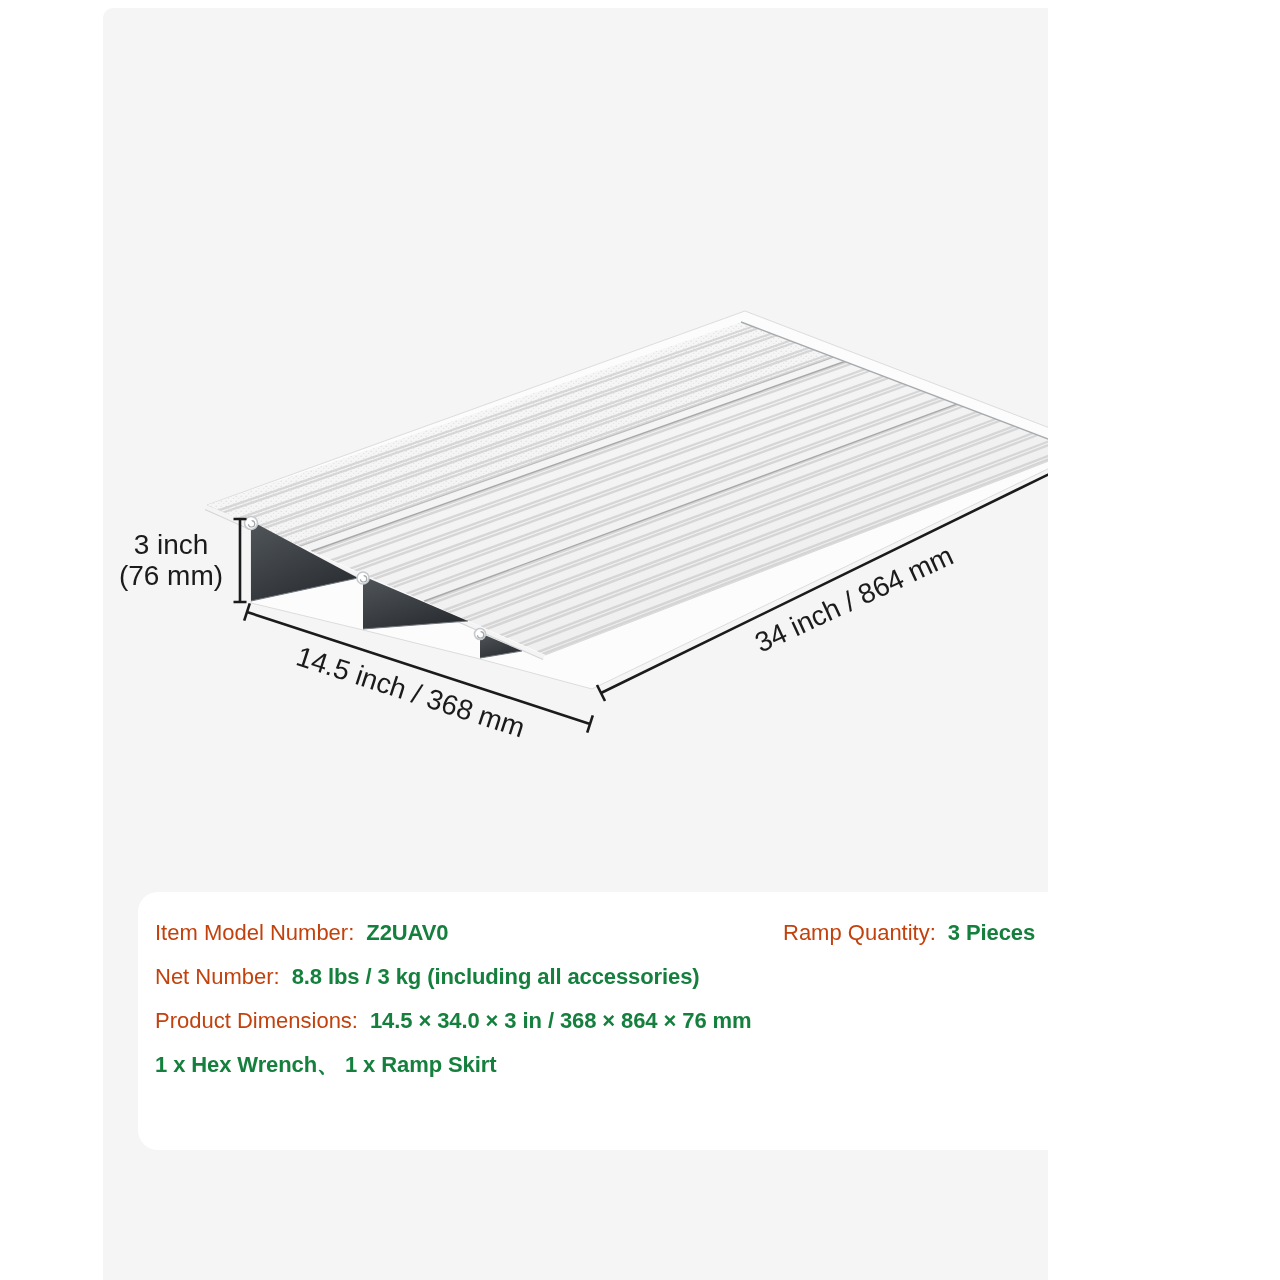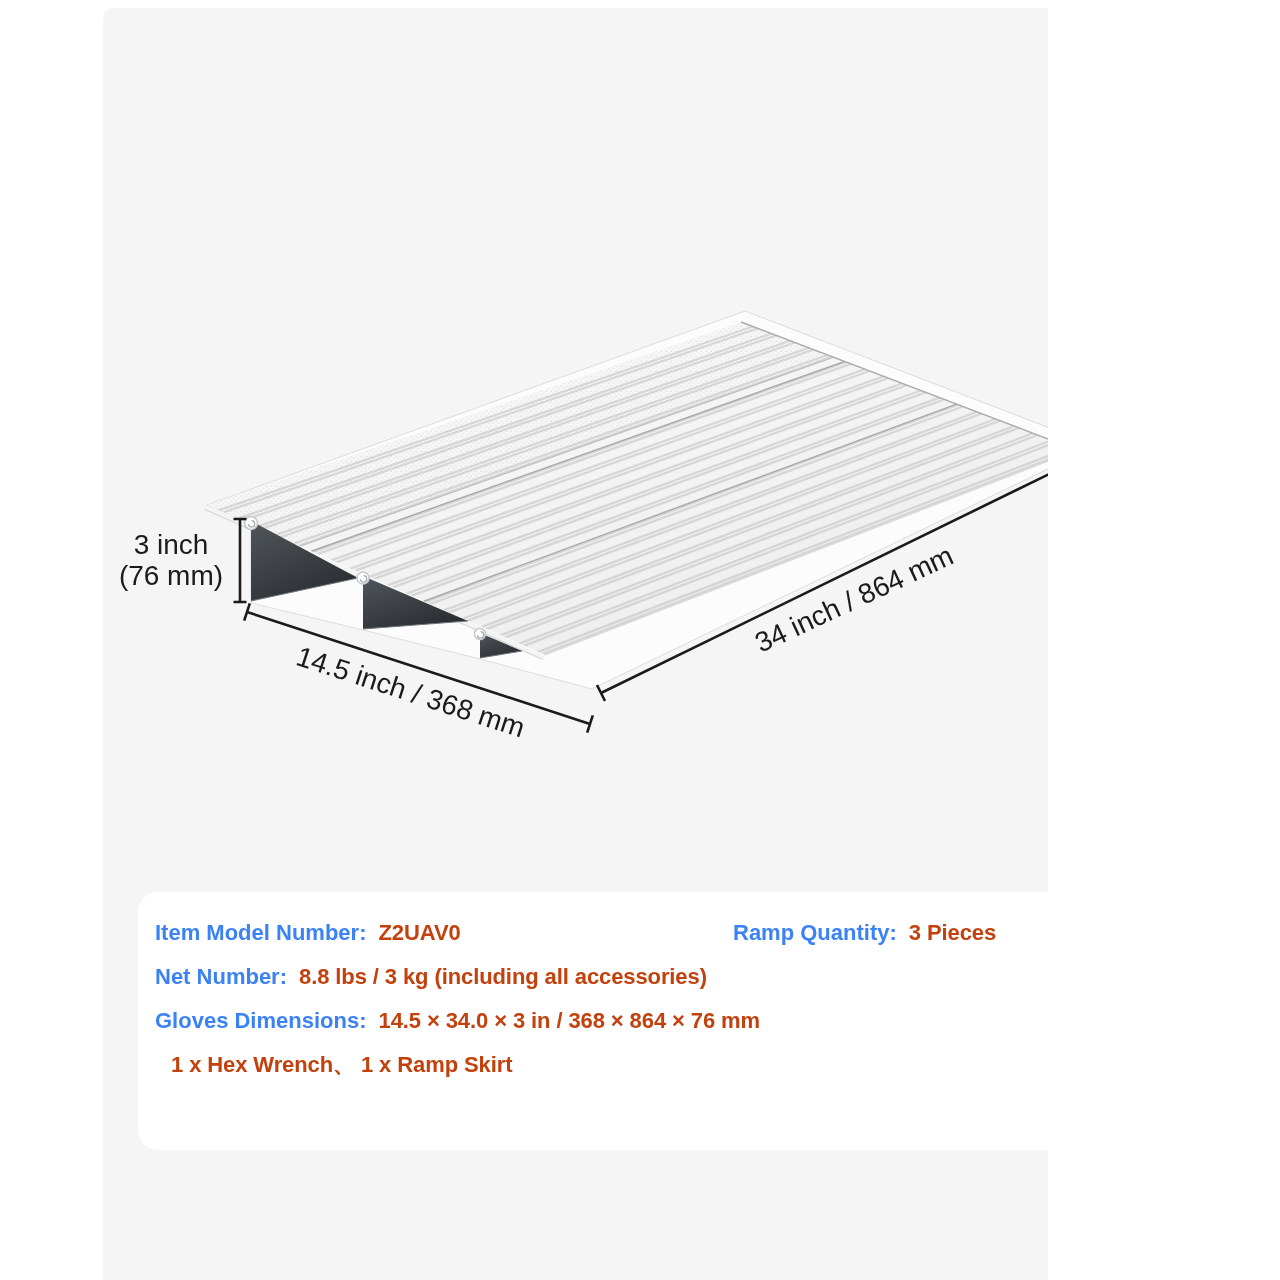--- a/index.html
+++ b/index.html
@@ -19,23 +19,23 @@
   .dim-stroke{stroke:#1b1b1b;stroke-width:2.6;fill:none;}
   #spec-card{
     position:absolute;left:138px;top:892px;width:952px;height:258px;
     background:#ffffff;border-radius:20px;box-sizing:border-box;
     padding:19px 17px 0 17px;
   }
   .spec-row{
     position:relative;height:44px;line-height:44px;white-space:nowrap;
     font-size:22px;
   }
-  .spec-label{color:#3b82f6;font-weight:700;text-align:right;}
-  .spec-value{color:#c2410c;font-weight:700;margin-left:12px;letter-spacing:-0.1px;}
-  .right-col{position:absolute;left:578px;top:0;}
+  .spec-label{color:#c2410c;font-weight:400;text-align:right;}
+  .spec-value{color:#15803d;font-weight:700;margin-left:12px;letter-spacing:-0.1px;}
+  .right-col{position:absolute;left:628px;top:0;}
 </style>
 </head>
 <body>
 
 <div id="stage">
 
   <div id="panel"></div>
 
   <svg id="art" viewBox="0 0 1280 1280">
     <defs>
@@ -140,20 +140,20 @@
     <div class="spec-row">
       <span class="spec-label">Item Model Number:</span><span class="spec-value">Z2UAV0</span>
       <span class="right-col">
         <span class="spec-label">Ramp Quantity:</span><span class="spec-value">3 Pieces</span>
       </span>
     </div>
     <div class="spec-row">
       <span class="spec-label">Net Number:</span><span class="spec-value">8.8 lbs / 3 kg (including all accessories)</span>
     </div>
     <div class="spec-row">
-      <span class="spec-label">Gloves Dimensions:</span><span class="spec-value">14.5 × 34.0 × 3 in / 368 × 864 × 76 mm</span>
+      <span class="spec-label">Product Dimensions:</span><span class="spec-value">14.5 × 34.0 × 3 in / 368 × 864 × 76 mm</span>
     </div>
     <div class="spec-row">
-      <span class="spec-value" style="margin-left:16px;">1 x Hex Wrench、 1 x Ramp Skirt</span>
+      <span class="spec-value" style="margin-left:0;">1 x Hex Wrench、 1 x Ramp Skirt</span>
     </div>
   </div>
 
 </div>
 
 </body></html>

